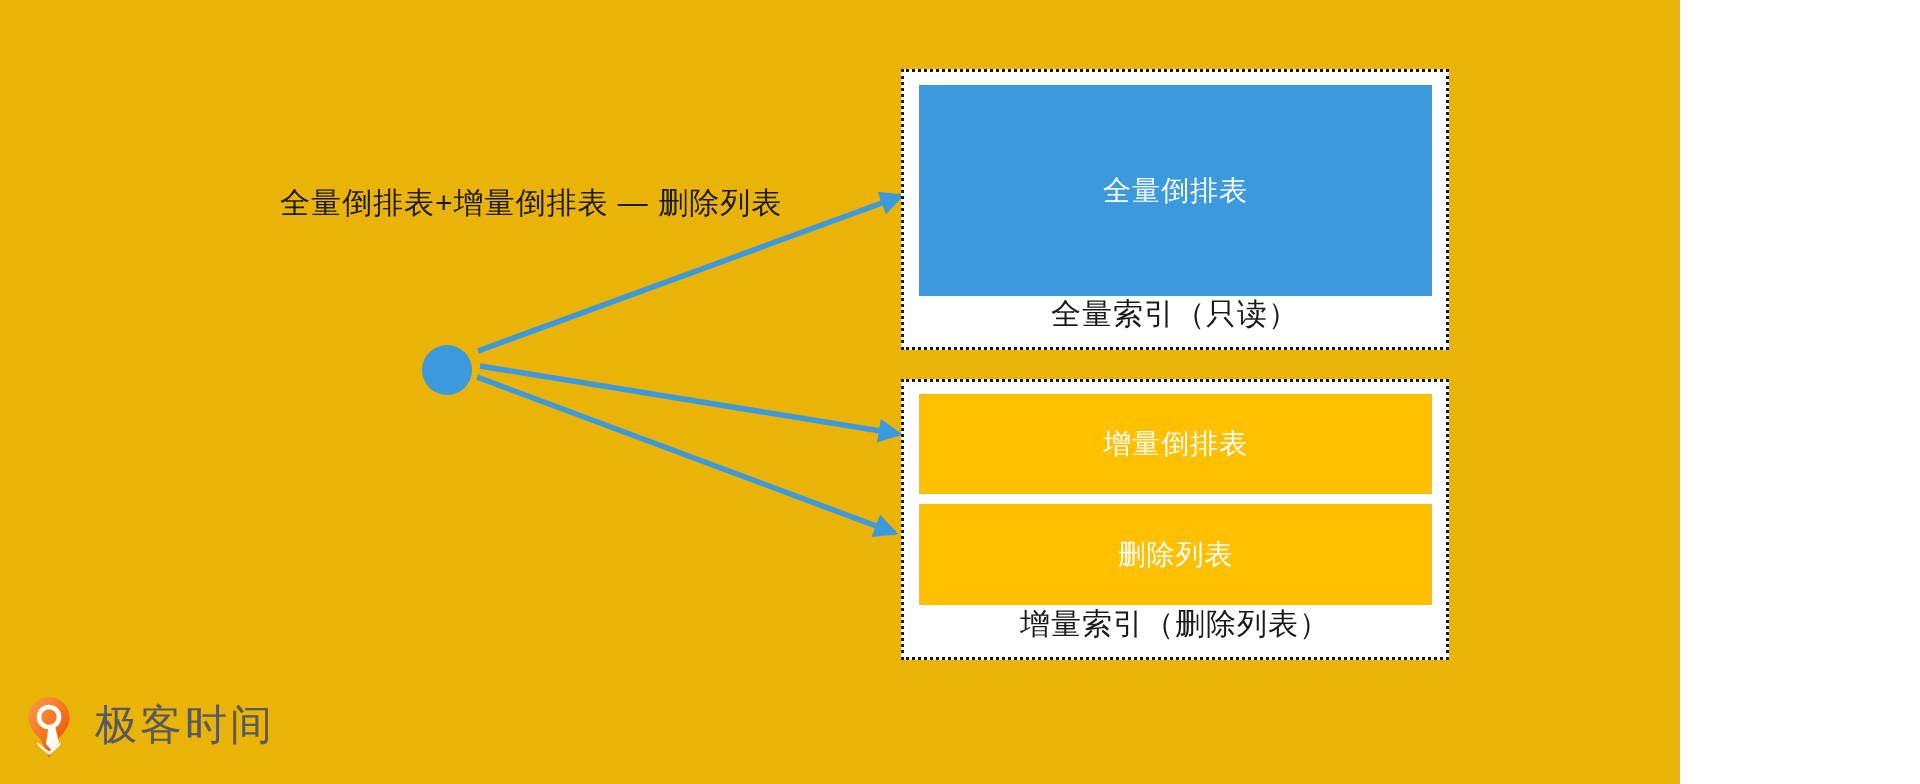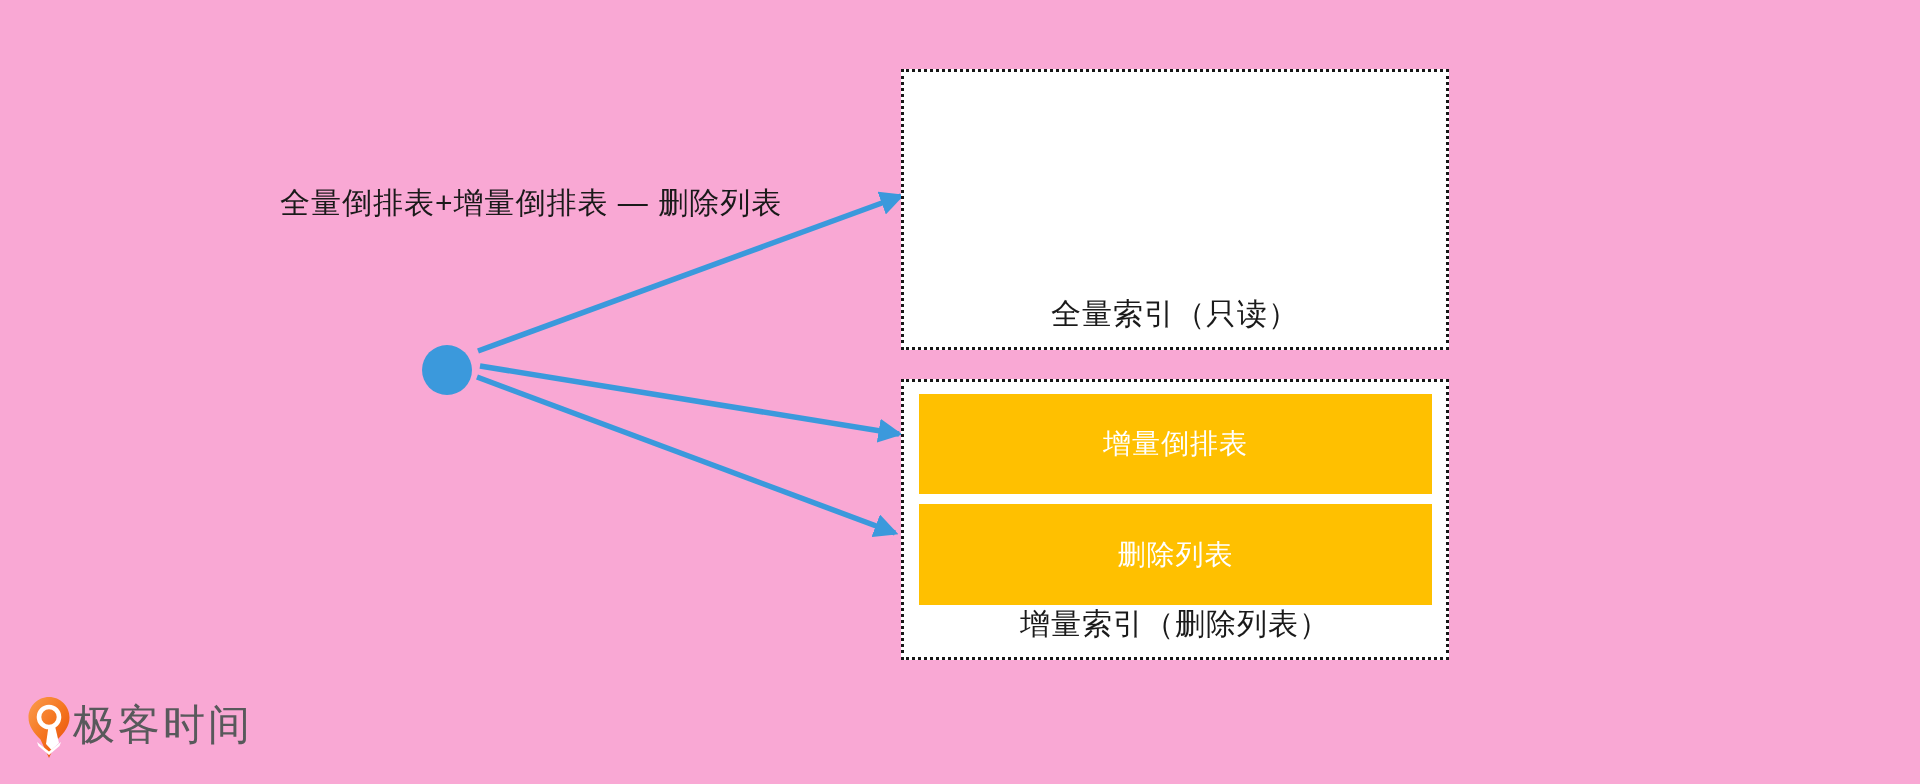--- a/index.html
+++ b/index.html
@@ -1,23 +1,23 @@
 <!DOCTYPE html>
 <html><head>
 <meta charset="utf-8">
 <style>
   * { margin: 0; padding: 0; box-sizing: border-box; }
   html, body { background: #ffffff; }
   body { font-family: "Liberation Sans", "DejaVu Sans", sans-serif; }
 
   .canvas {
     position: relative;
-    width: 1920px;
+    width: 1680px;
     height: 784px;
-    background: #f9a8d4;
+    background: #eab308;
     overflow: hidden;
   }
 
   .arrow-layer {
     position: absolute;
     inset: 0;
     width: 1920px;
     height: 784px;
   }
 
@@ -69,21 +69,21 @@
     color: #1a1a1a;
     letter-spacing: 1px;
   }
 
   .logo {
     position: absolute;
     left: 28px;
     top: 696px;
     display: flex;
     align-items: center;
-    gap: 3px;
+    gap: 25px;
   }
   .logo-icon { width: 42px; height: 63px; }
   .logo-text {
     font-size: 42px;
     font-weight: 500;
     color: #58595b;
     letter-spacing: 3px;
     line-height: 1;
     padding-bottom: 6px;
   }
@@ -103,20 +103,21 @@
       <line x1="478" y1="351" x2="901" y2="196" marker-end="url(#ah)"></line>
       <line x1="480" y1="366" x2="899" y2="434" marker-end="url(#ah)"></line>
       <line x1="477" y1="377" x2="895" y2="533" marker-end="url(#ah)"></line>
     </g>
     <circle cx="447" cy="370" r="25" fill="#3b99dc"></circle>
   </svg>
 
   <div class="formula-label">全量倒排表+增量倒排表 — 删除列表</div>
 
   <div class="index-group group-full">
+    <div class="block block-blue">全量倒排表</div>
     <div class="group-caption">全量索引（只读）</div>
   </div>
 
   <div class="index-group group-incr">
     <div class="block block-gold-1">增量倒排表</div>
     <div class="block block-gold-2">删除列表</div>
     <div class="group-caption">增量索引（删除列表）</div>
   </div>
 
   <div class="logo">

